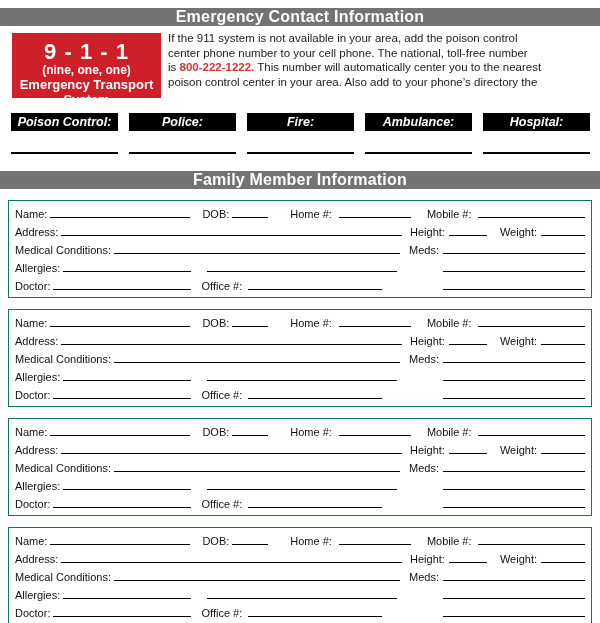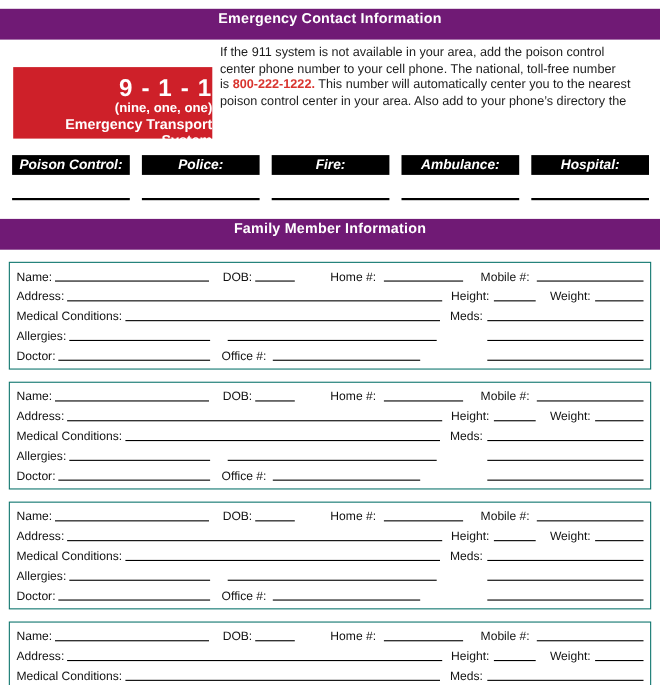--- a/index.html
+++ b/index.html
@@ -2,30 +2,30 @@
 <html><head>
 <meta charset="utf-8">
 <style>
   html,body { margin:0; padding:0; }
   body {
     width:600px; height:623px; overflow:hidden; background:#fff;
     font-family:"Liberation Sans","DejaVu Sans",sans-serif;
     -webkit-font-smoothing:antialiased;
   }
   .bar {
-    background:#701a75; color:#fff; font-weight:bold; font-size:13px;
-    text-align:center; height:28px; line-height:18px; letter-spacing:.2px;
+    background:#737373; color:#fff; font-weight:bold; font-size:16px;
+    text-align:center; height:18px; line-height:18px; letter-spacing:.2px;
   }
   .top-bar { margin-top:8px; }
   .family-bar { margin-top:17px;text-align:center; }
 
   .intro { display:flex; margin:5px 6px 0 12px; }
   .emgbox {
-    margin-top:20px; width:181px; height:65px; background:#ce2029;
-    color:#fff; text-align:right; flex-shrink:0;
+    margin-top:2px; width:149px; height:65px; background:#ce2029;
+    color:#fff; text-align:center; flex-shrink:0;
   }
   .emg-number { font-size:22px; font-weight:bold; line-height:24px; margin-top:7px; letter-spacing:1px; }
   .emg-sub    { font-size:12px; font-weight:bold; line-height:13px; }
   .emg-label  { font-size:13px; font-weight:bold; line-height:15px; }
   .intro-text { margin-left:7px; color:#1c1c1c; }
   .pline { font-size:11.5px; line-height:14.5px; white-space:nowrap; }
   .phone { color:#d9342e; font-weight:bold; }
 
   .contact-bars  { display:flex; gap:11px; margin:15px 10px 0 11px; }
   .cbar {
@@ -36,21 +36,21 @@
   .cline { flex:1; border-bottom:2px solid #000; height:1px; }
 
   .member-blocks { margin-top:11px; }
   .member-block  { margin:0 8px 11px 8px; border:1px solid #0f766e; padding:2px 6px 4px 6px; background:#fff; }
   .frow { display:flex; align-items:flex-end; height:18px; font-size:11px; color:#111; }
   .lbl  { line-height:14px; white-space:nowrap; }
   .ln   { border-bottom:1.5px solid #000; height:0; margin-bottom:3px; flex-shrink:0; }
   .fill { flex:1 1 auto; }
   .ml3{margin-left:3px} .ml4{margin-left:4px} .ml6{margin-left:6px} .ml7{margin-left:7px}
   .ml8{margin-left:8px} .ml9{margin-left:9px} .ml10{margin-left:10px} .ml12{margin-left:12px}
-  .ml13{margin-left:13px} .ml16{margin-left:16px} .ml23{margin-left:32px} .mla{margin-left:auto}
+  .ml13{margin-left:13px} .ml16{margin-left:16px} .ml23{margin-left:22px} .mla{margin-left:auto}
   .w140{width:140px} .w36{width:36px} .w72{width:72px} .w38{width:38px} .w44{width:44px}
   .w142{width:142px} .w128{width:128px} .w190{width:190px} .w138{width:138px} .w134{width:134px}
 </style>
 </head>
 <body>
 
 <div class="bar top-bar">
   <span>Emergency Contact Information</span>
 </div>
 

